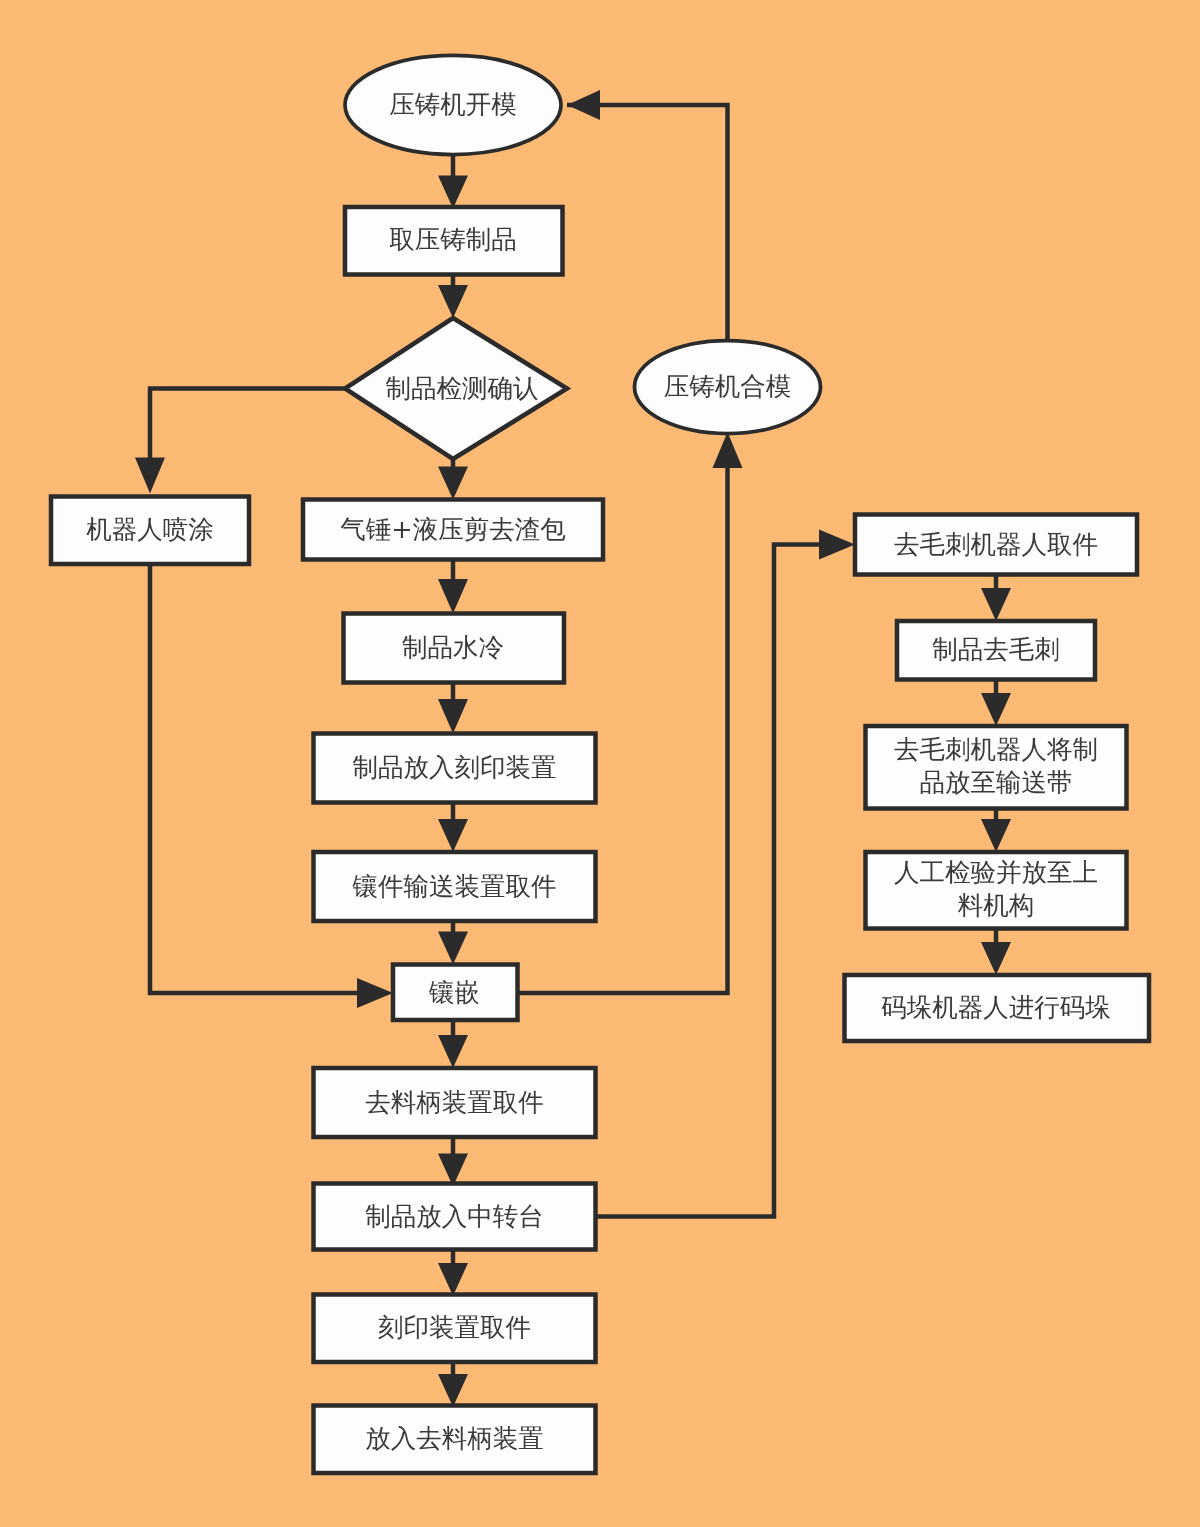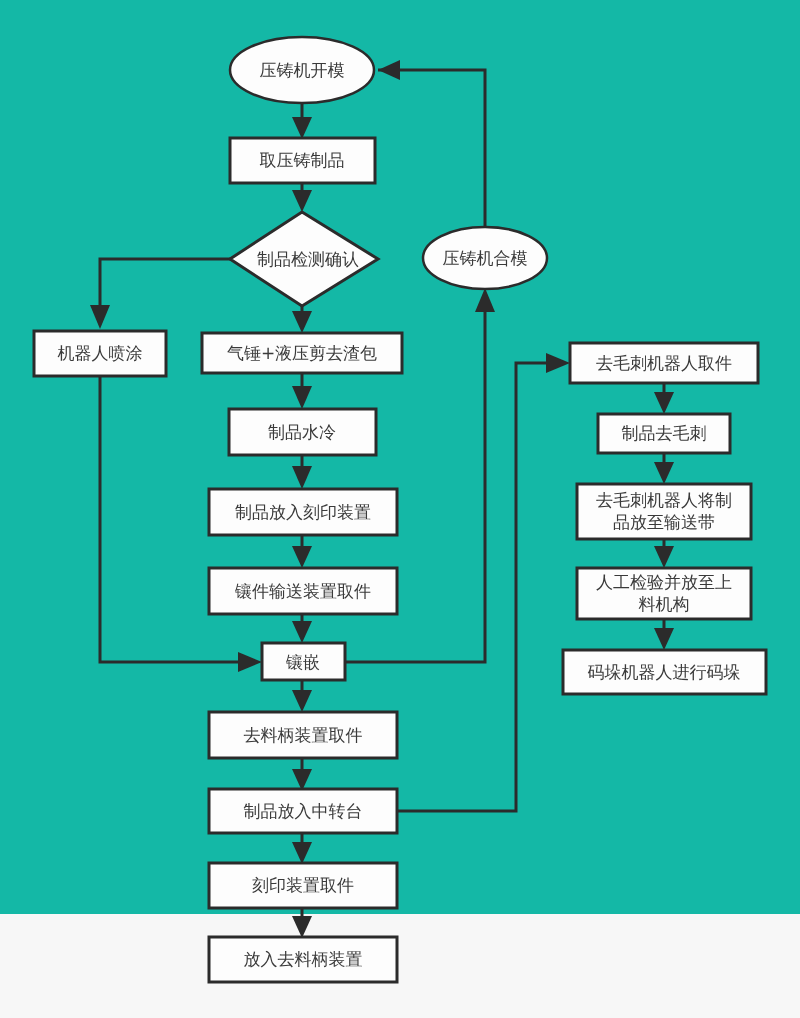--- a/index.html
+++ b/index.html
@@ -9,22 +9,22 @@
   }
   body {
     width: 800px;
     height: 1018px;
     overflow: hidden;
     font-family: "DejaVu Sans", "Liberation Sans", sans-serif;
   }
   #flowchart-root {
     position: relative;
     width: 800px;
-    height: 914px;
-    background: #14b8a6;
+    height: 1018px;
+    background: #fdba74;
   }
   svg.diagram {
     display: block;
     width: 800px;
     height: 1018px;
   }
   .node-shape {
     fill: #fdfdfd;
     stroke: #2b2b2b;
     stroke-width: 3;

